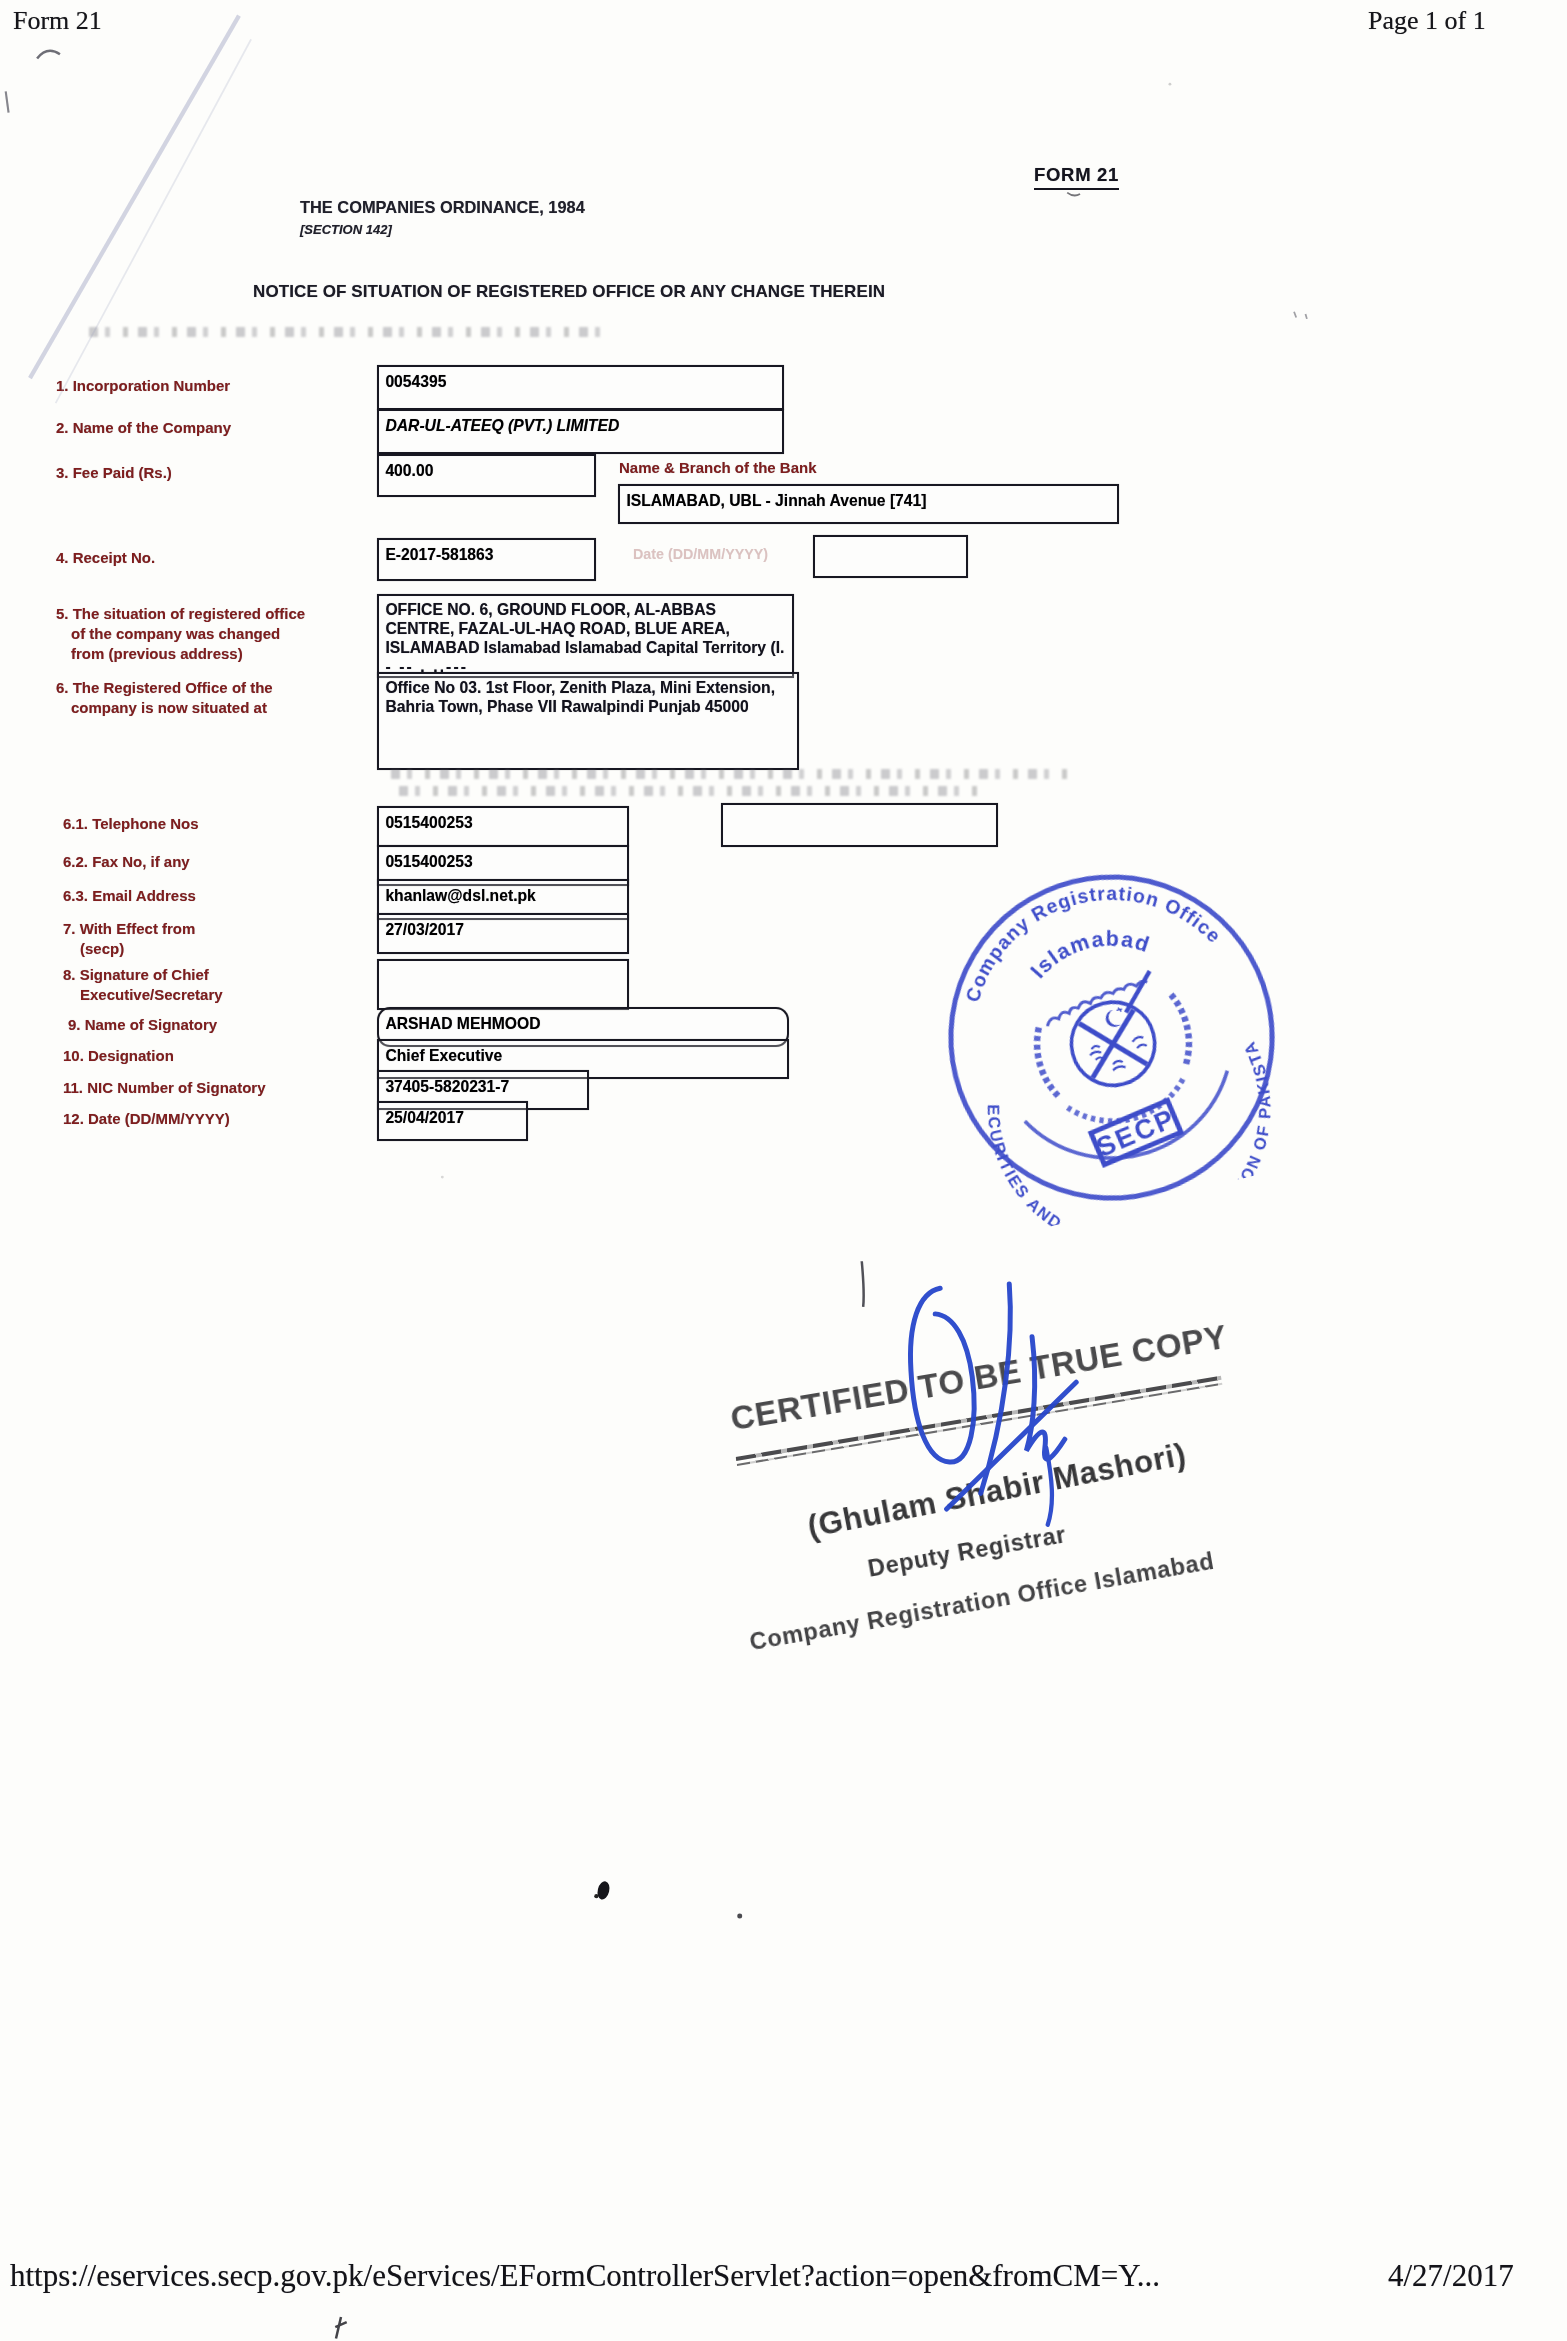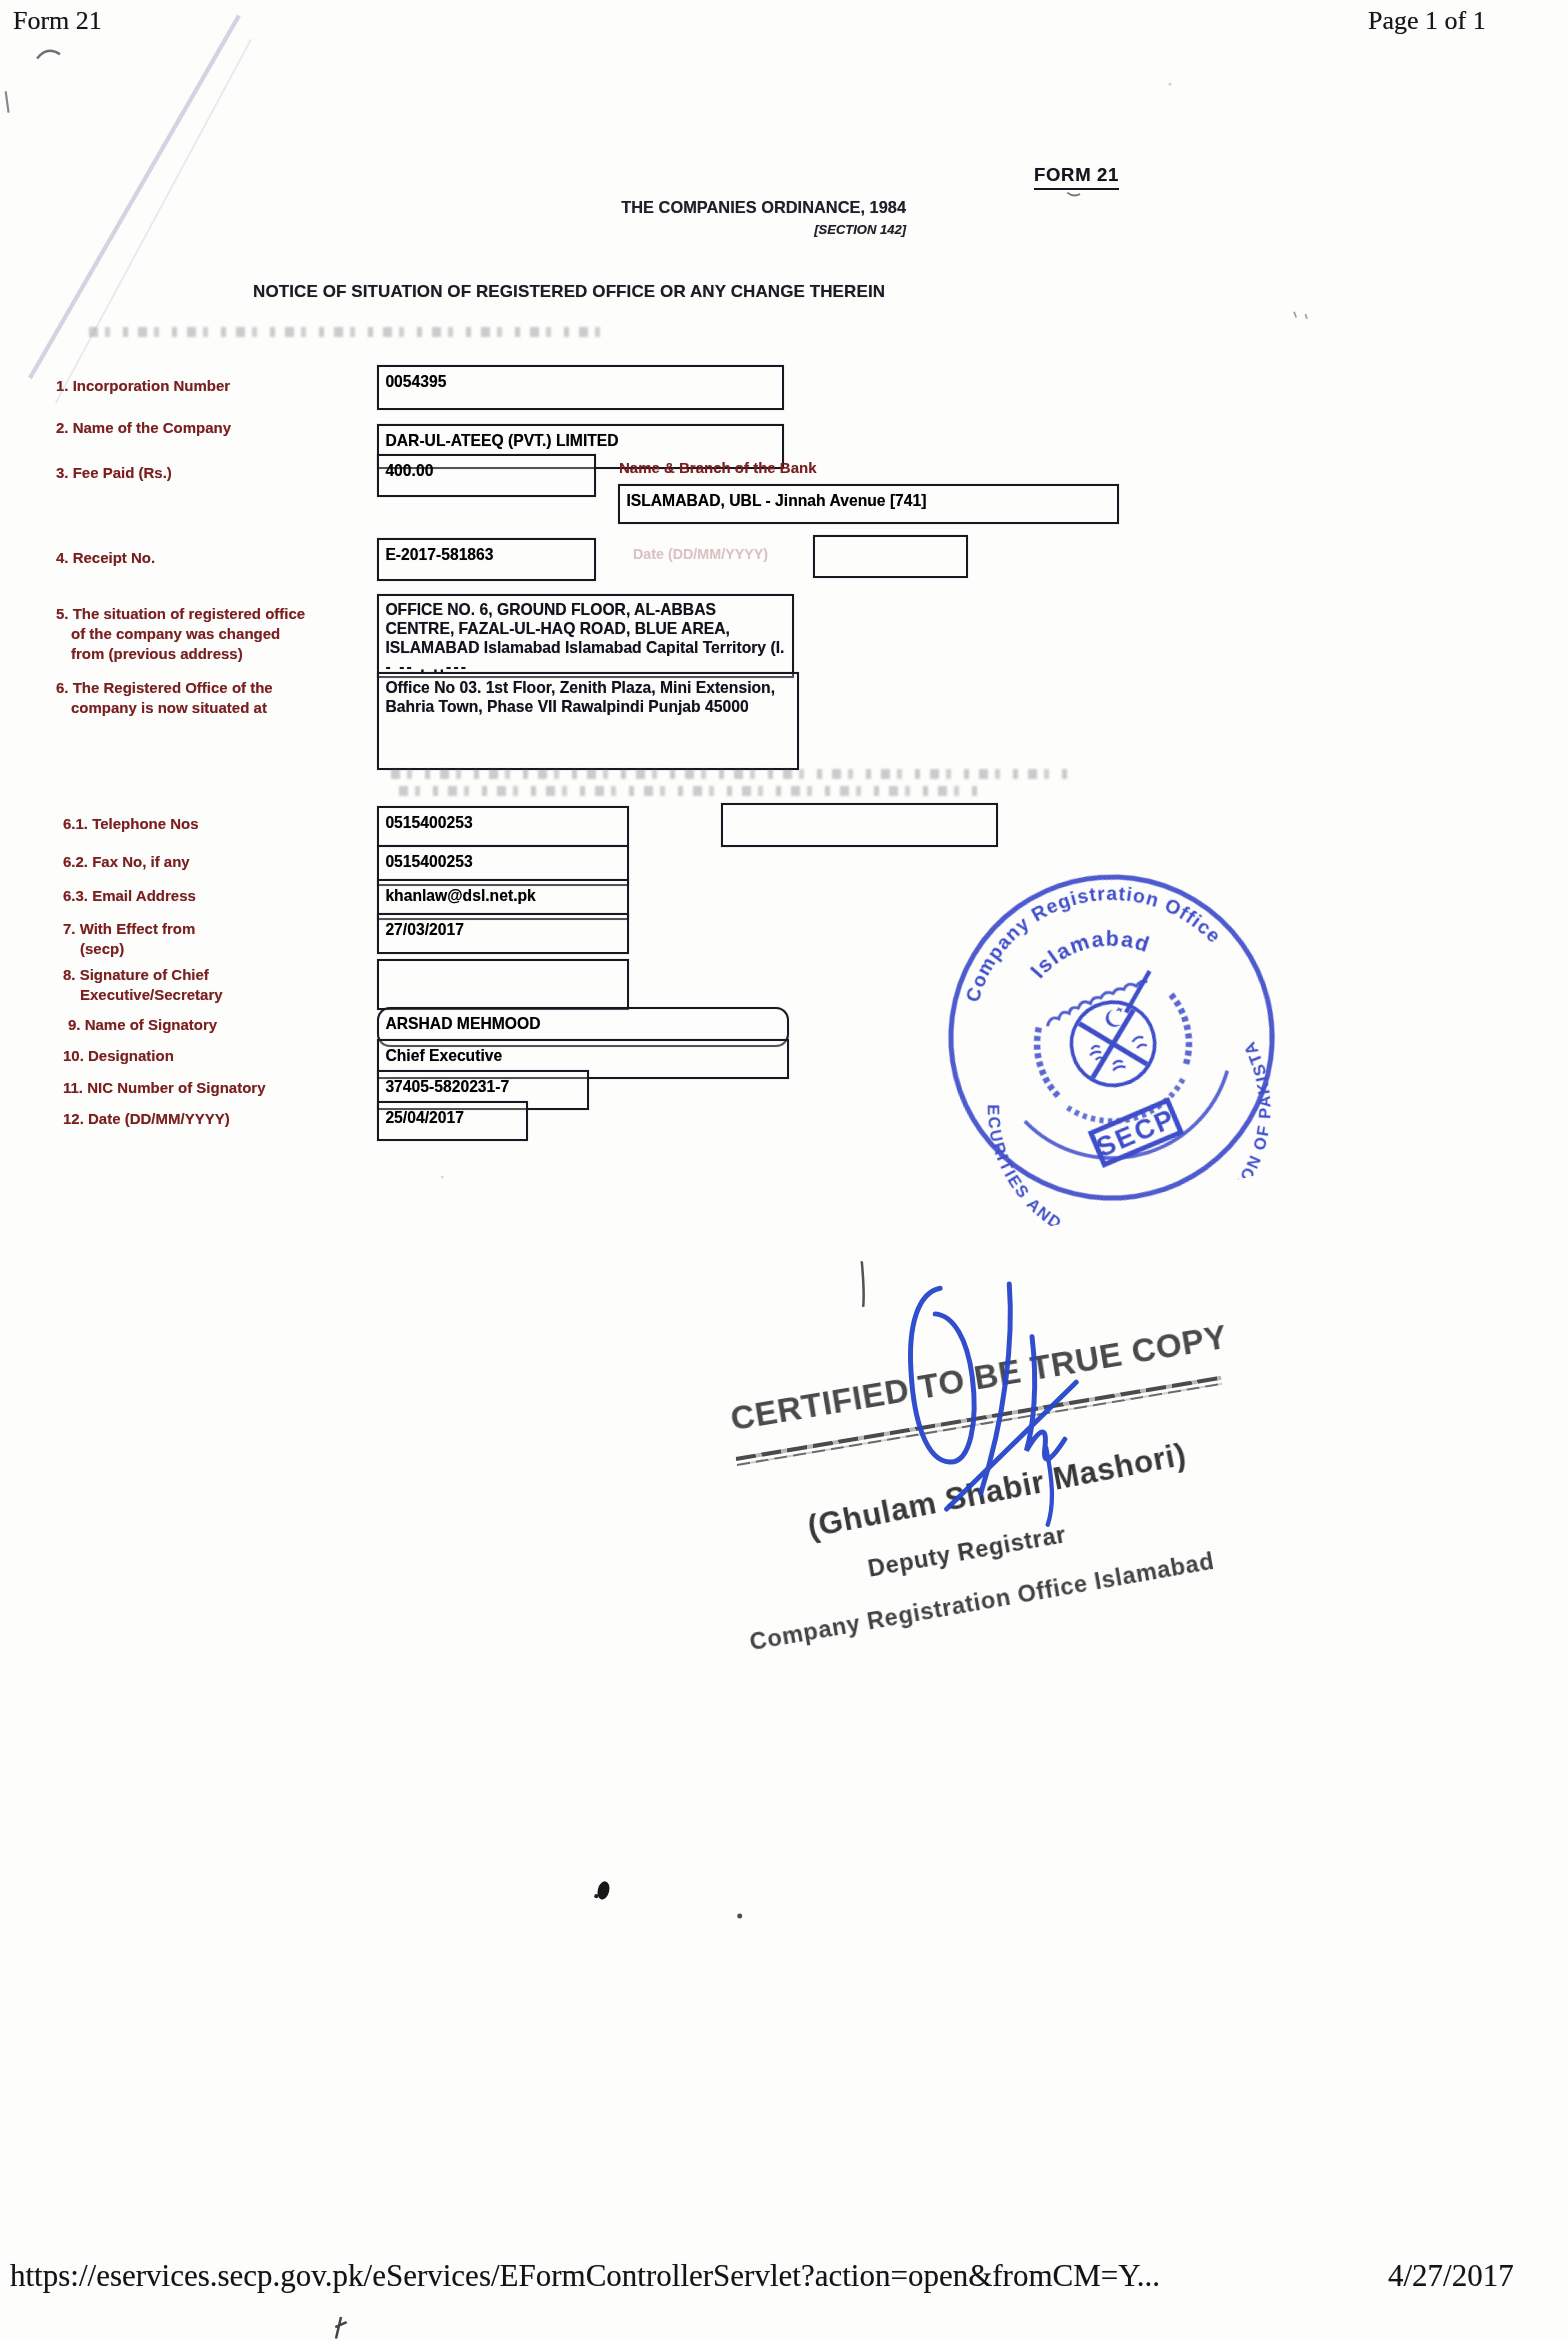--- a/index.html
+++ b/index.html
@@ -15,21 +15,21 @@
   .box{position:absolute;border:2.1px solid #181822;box-shadow:0 0 0.7px rgba(0,0,0,.6), inset 0 0 0.7px rgba(0,0,0,.35);background:rgba(255,255,255,.25);}
   .val{font-weight:bold;font-size:15.7px;white-space:nowrap;color:#000000;padding:6.4px 0 0 6.4px;text-shadow:0 0 0.7px rgba(15,15,35,.5);}
   .vline{font-weight:bold;font-size:15.7px;white-space:nowrap;color:#12121c;line-height:19px;text-shadow:0 0 0.7px rgba(15,15,35,.5);}
   .mlbox{padding:4.3px 0 0 6.4px;overflow:hidden;}
   .faint{opacity:.26;filter:blur(0.4px);}
   .smudge{position:absolute;height:10px;opacity:.3;filter:blur(0.9px);
     background:repeating-linear-gradient(90deg,#5a5a66 0 8.6px,transparent 8.6px 15.7px,#6a6a74 15.7px 21.4px,transparent 21.4px 34px,#555 34px 39px,transparent 39px 49px);}
   .hdr{font-size:26px;color:#15151a;text-shadow:0 0 0.7px rgba(0,0,0,.5);}
   .form21{font-weight:bold;font-size:18.5px;letter-spacing:0.7px;color:#15151f;
     border-bottom:2.9px solid #15151f;padding-bottom:2.1px;text-shadow:0 0 0.7px rgba(0,0,0,.5);}
-  .title-c{font-weight:700;font-size:16.4px;color:#20202a;text-align:right;text-shadow:0 0 0.7px rgba(25,25,45,.45);}
+  .title-c{font-weight:700;font-size:16.4px;color:#20202a;text-align:left;text-shadow:0 0 0.7px rgba(25,25,45,.45);}
   .notice{font-weight:bold;font-size:17px;letter-spacing:0.1px;color:#1c1c26;white-space:nowrap;text-shadow:0 0 0.7px rgba(20,20,40,.5);}
   .cert{position:absolute;font-weight:bold;white-space:nowrap;transform:translate(-50%,-50%) rotate(-9.5deg);
     letter-spacing:0.7px;filter:blur(0.2px);}
   .certbar{position:absolute;transform:translate(-50%,-50%) rotate(-9.5deg);}
   .bar1{height:4.3px;background:repeating-linear-gradient(90deg,rgba(55,55,58,.9) 0 20px,rgba(55,55,58,.35) 20px 26px);}
   .bar2{height:2.1px;margin-top:2.9px;background:repeating-linear-gradient(90deg,rgba(70,70,72,.8) 0 13px,rgba(70,70,72,.25) 13px 19px);}
   .stamp-wrap{position:absolute;left:943px;top:869px;width:337px;height:337px;
     transform:rotate(-14deg);opacity:.9;filter:blur(0.2px);z-index:3;}
   .sig-wrap{position:absolute;left:901px;top:1264px;width:203px;height:265px;z-index:5;}
   .cert-layer{z-index:4;}
@@ -47,21 +47,21 @@
 <div class="abs notice" style="left:253px;top:282px;">NOTICE OF SITUATION OF REGISTERED OFFICE OR ANY CHANGE THEREIN</div>
 
 <div class="smudge" style="left:89px;top:327px;width:514px;"></div>
 
 <div class="lbl" style="left:56px;top:377px;">1. Incorporation Number</div>
 <div class="box" style="left:377px;top:365px;width:403px;height:41px;">
   <div class="val">0054395</div>
 </div>
 
 <div class="lbl" style="left:56px;top:419px;">2. Name of the Company</div>
-<div class="box" style="left:377px;top:424px;width:403px;height:41px;">
+<div class="box" style="left:377px;top:409px;width:403px;height:41px;font-style:italic;">
   <div class="val">DAR-UL-ATEEQ (PVT.) LIMITED</div>
 </div>
 
 <div class="lbl" style="left:56px;top:464px;">3. Fee Paid (Rs.)</div>
 <div class="box" style="left:377px;top:454px;width:215px;height:39px;">
   <div class="val">400.00</div>
 </div>
 
 <div class="lbl" style="left:619px;top:459px;">Name &amp; Branch of the Bank</div>
 <div class="box" style="left:618px;top:484px;width:497px;height:36px;">

